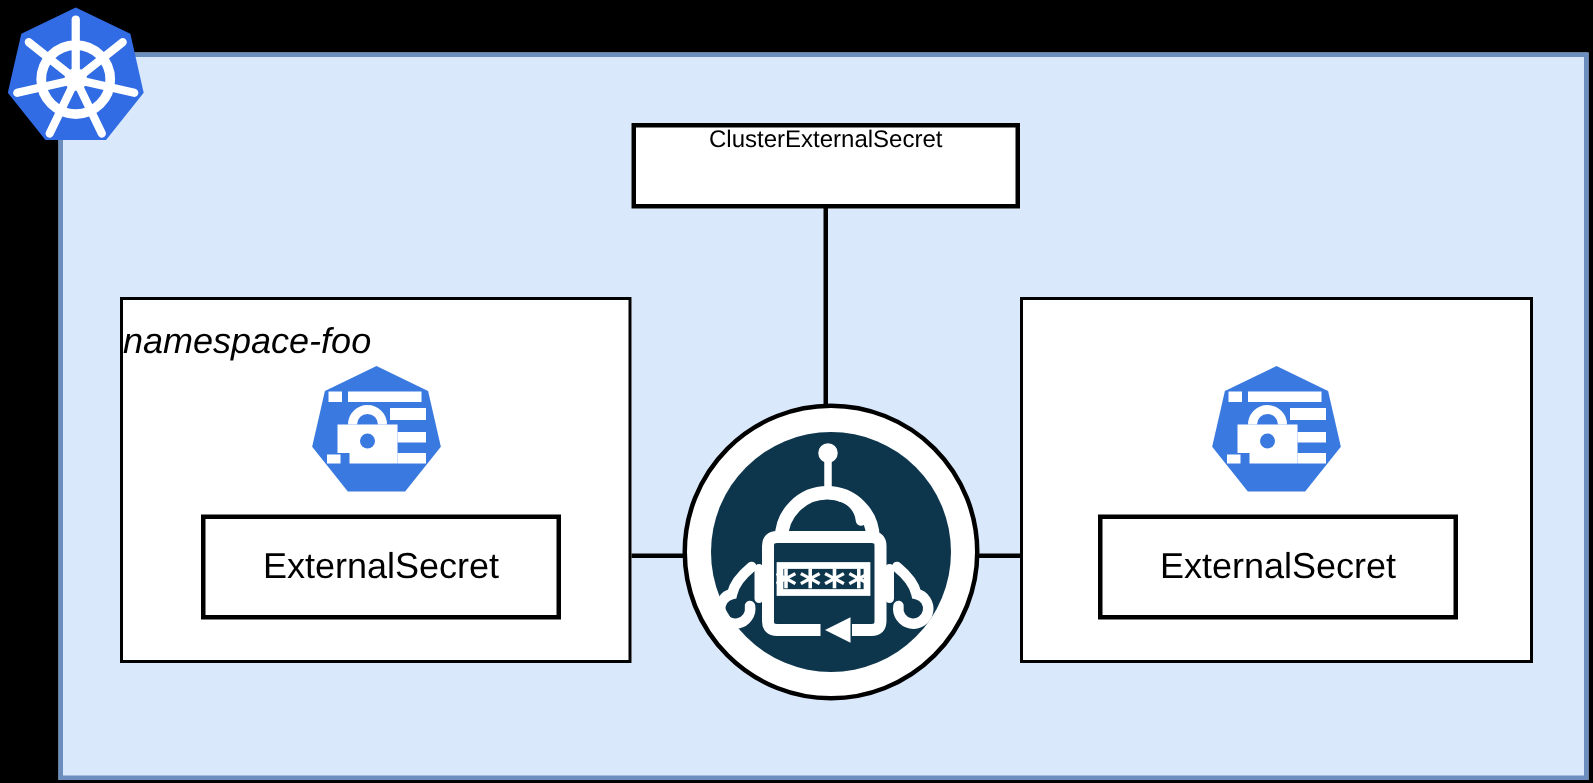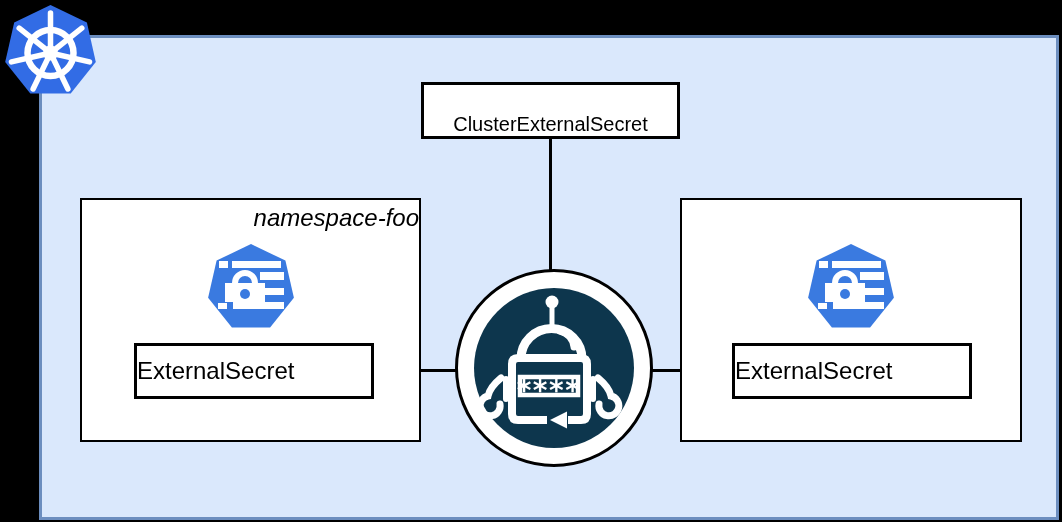--- a/index.html
+++ b/index.html
@@ -13,42 +13,42 @@
   .cluster-rect {
     left:39px; top:35px; width:1020px; height:485px;
     box-sizing:border-box;
     background:var(--cluster-fill,#dae8fc);
     border:3px solid var(--cluster-border,#6c8ebf);
   }
 
   .node-box {
     box-sizing:border-box; background:var(--node-fill,#fff);
     border:3px solid var(--node-border,#000);
-    display:flex; align-items:flex-end; justify-content:center;
-    font-size:20px;
+    display:flex; align-items:flex-start; justify-content:center;
+    font-size:16px;
   }
   .ces-box { left:421px; top:82px; width:259px; height:57px; }
 
   .ns-box {
     box-sizing:border-box; top:198px; height:244px;
     background:var(--node-fill,#fff);
     border:2px solid var(--node-border,#000);
   }
   .ns-foo { left:80px; width:341px; }
   .ns-bar { left:680px; width:342px; }
   .ns-title {
-    text-align:right; font-size:24px; font-style:italic;
-    margin-top:4px;
+    text-align:left; font-size:24px; font-style:italic;
+    margin-top:14px;
   }
   .crd-icon { position:absolute; top:42px; left:50%; transform:translateX(-50%); }
   .es-box {
-    position:absolute; top:143px; width:240px; height:56px;
+    position:absolute; top:143px; width:240px; height:70px;
     box-sizing:border-box; background:var(--node-fill,#fff);
     border:3px solid var(--node-border,#000);
-    display:flex; align-items:center; justify-content:flex-start;
+    display:flex; align-items:center; justify-content:center;
     font-size:24px;
   }
   .ns-foo .es-box { left:52px; }
   .ns-bar .es-box { left:50px; }
 
   .operator-outer {
     left:455px; top:269px; width:198px; height:198px;
     box-sizing:border-box; background:#fff;
     border:3px solid #000; border-radius:50%;
     display:flex; align-items:center; justify-content:center;

